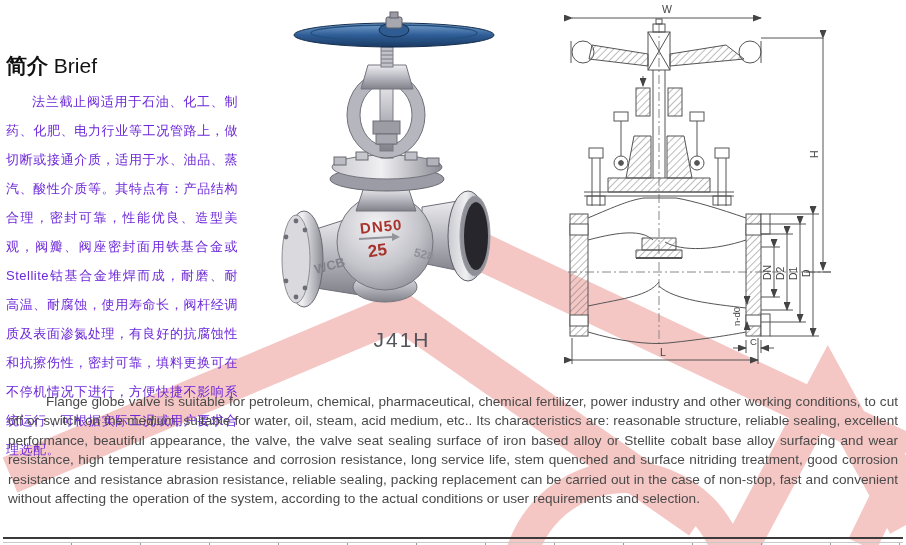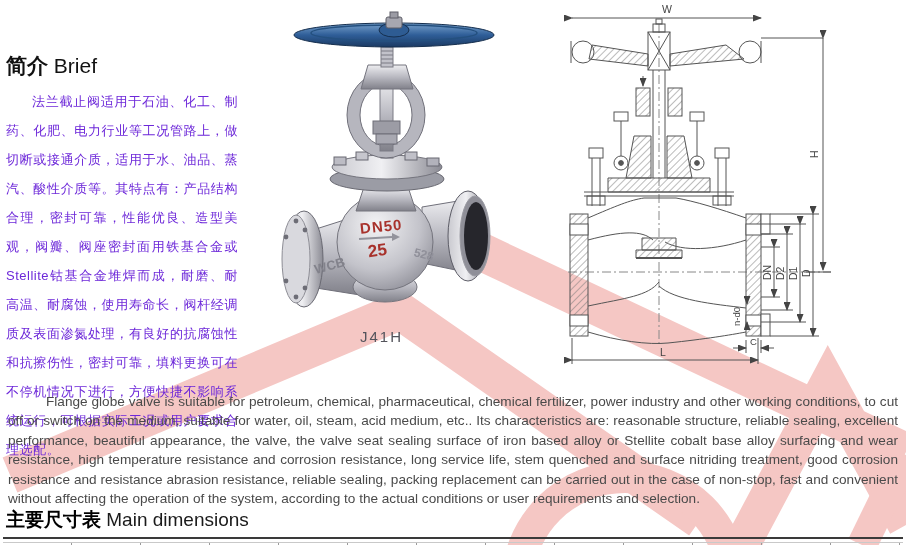--- a/index.html
+++ b/index.html
@@ -15,22 +15,22 @@
   
   #brief-section { left:6px; top:4px; width:232px;margin-top:48px; }
   #brief-heading { font-size:21px; color:#111; margin-bottom:7px; }
   #brief-heading .zh { font-weight:bold; }
   #brief-heading .en { font-weight:normal; color:#111; }
   #brief-zh { font-size:13px; line-height:29px; color:#6d28d9; text-align:justify;
               text-indent:2em; letter-spacing:0.5px; }
 
   
   #photo { left:272px; top:5px; width:240px; height:330px; }
-  #model-caption { left:360px; top:328px; width:120px; text-align:left;
-                   font-size:15px; color:#54545c; letter-spacing:2px; }
+  #model-caption { left:342px; top:328px; width:120px; text-align:center;
+                   font-size:21px; color:#54545c; letter-spacing:2px; }
 
   
   #tech-drawing { left:556px; top:0px; width:350px; height:372px; }
 
   
   #desc-en { left:8px; top:383px; width:890px; font-size:13.6px; line-height:19.4px;
              color:#4a4a4a; text-align:justify; text-indent:38px;margin-top:9px; }
 
   
   #dim-heading { left:6px; top:507px; font-size:19px; color:#000; }
@@ -294,22 +294,18 @@
         <line x1="16" y1="338" x2="16" y2="364"></line>
           <line x1="202" y1="338" x2="202" y2="364"></line>
         <line x1="16" y1="360" x2="202" y2="360" marker-start="url(#ar)" marker-end="url(#ar)"></line>
         <text x="104" y="356" fill="#444" stroke="none">L</text>
       </g>
     </g>
   </svg>
 
   <p id="desc-en" class="layer">Flange globe valve is suitable for petroleum, chemical, pharmaceutical, chemical fertilizer, power industry and other working conditions, to cut off or switch on the medium, suitable for water, oil, steam, acid medium, etc.. Its characteristics are: reasonable structure, reliable sealing, excellent performance, beautiful appearance, the valve, the valve seat sealing surface of iron based alloy or Stellite cobalt base alloy surfacing and wear resistance, high temperature resistance and corrosion resistance, long service life, stem quenched and surface nitriding treatment, good corrosion resistance and resistance abrasion resistance, reliable sealing, packing replacement can be carried out in the case of non-stop, fast and convenient without affecting the operation of the system, according to the actual conditions or user requirements and selection.</p>
 
-  <h2 id="dim-heading" class="layer">
-    <span class="zh">主要尺寸表</span>
-    <span class="en">Main dimensions</span>
-  </h2>
 
   <div id="dim-table-fragment" class="layer">
     <div class="cols"></div>
   </div>
 
 </div>
 
 </body></html>

